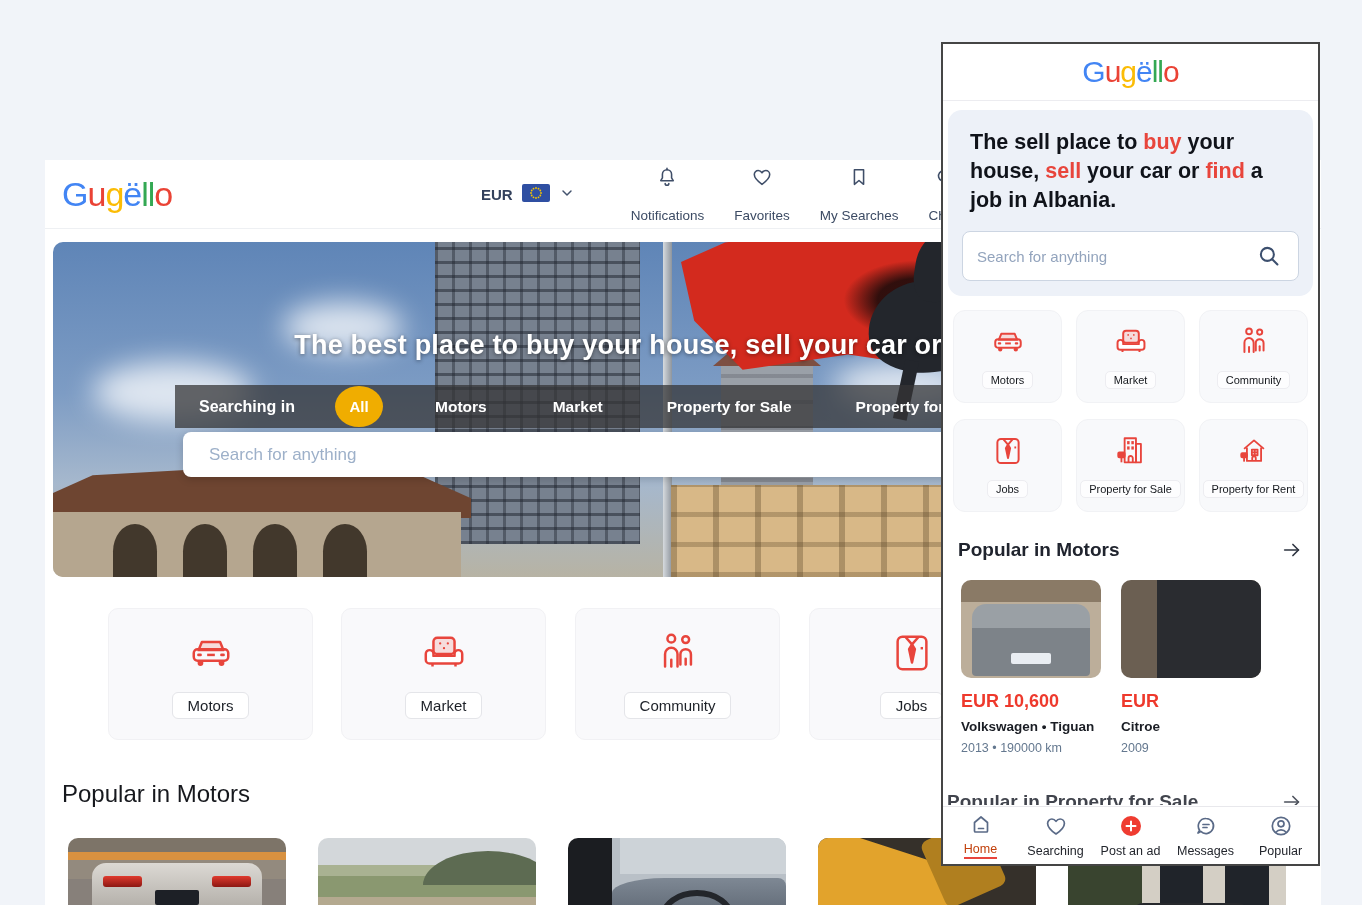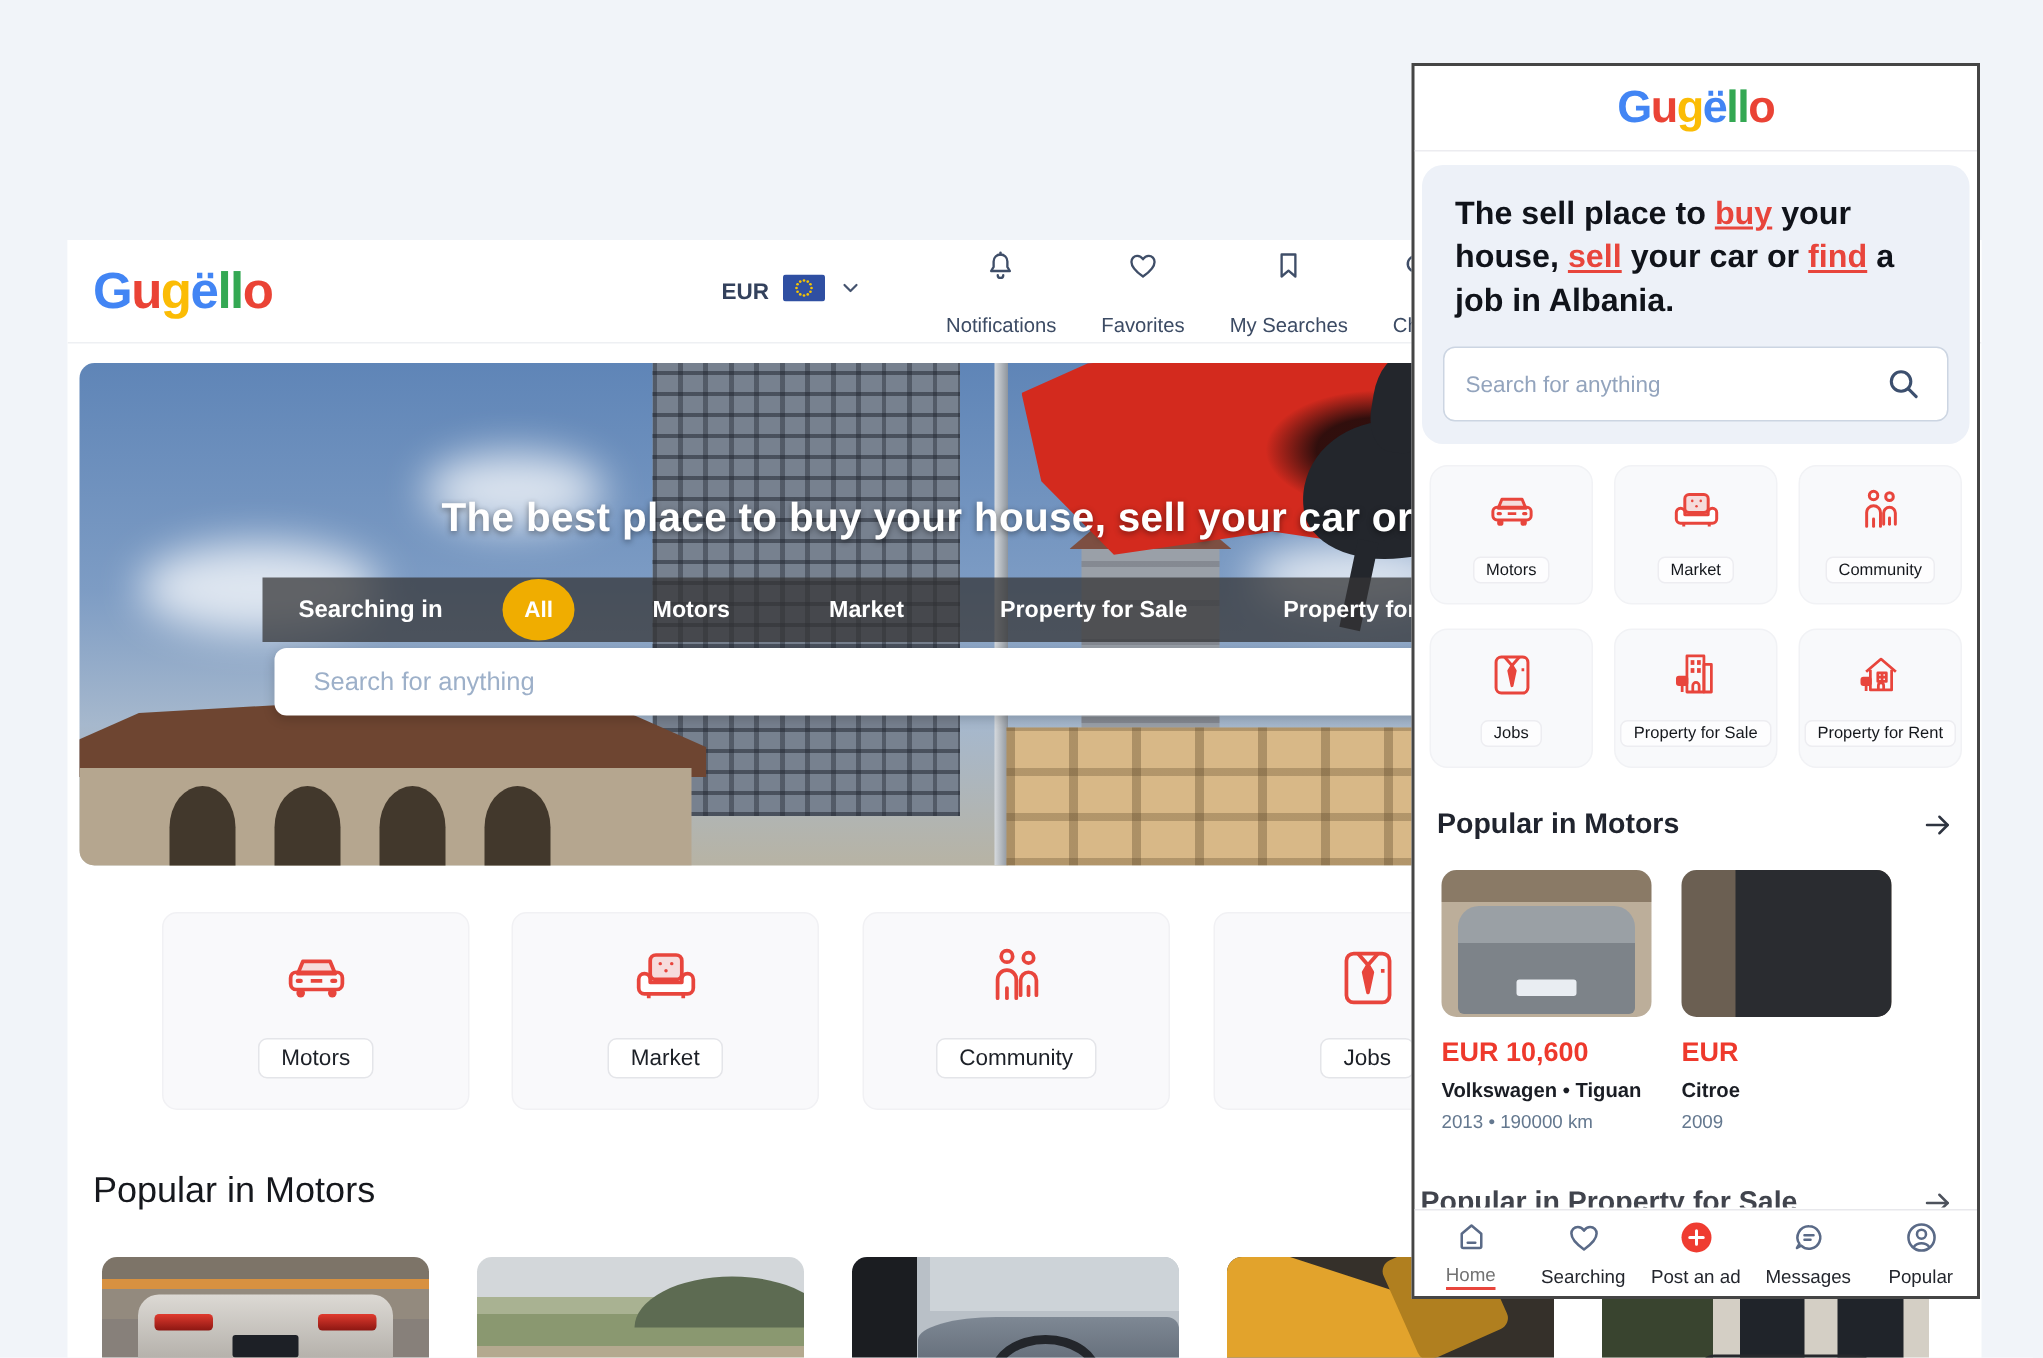--- a/index.html
+++ b/index.html
@@ -4,21 +4,21 @@
 <style>
   * { margin:0; padding:0; box-sizing:border-box; }
   html,body { width:1362px; height:905px; overflow:hidden;
     font-family:"Liberation Sans","DejaVu Sans",sans-serif; background:#f1f4f9; }
 
   
   #desktop { position:absolute; left:45px; top:160px; width:1276px; height:745px;
     background:#fff; overflow:hidden; }
   .d-header { position:absolute; left:0; top:0; width:100%; height:69px;
     border-bottom:1px solid #eef0f3; background:#fff; }
-  .logo { font-weight:bold; letter-spacing:-1px; }
+  .logo { font-weight:normal; letter-spacing:-1px; }
   .logo-desktop { position:absolute; left:17px; top:15px; font-size:34px; }
   .lg-blue{color:#4285f4}.lg-red{color:#ea4335}.lg-yellow{color:#fbbc05}.lg-green{color:#34a853}
   .d-nav { position:absolute; left:436px; top:0; height:69px; display:flex; align-items:center; gap:30px; color:#3c4b64; }
   .currency { display:flex; align-items:center; gap:9px; margin-right:26px; cursor:pointer; }
   .currency-code { font-size:15px; font-weight:600; color:#33415c; }
   .nav-item { display:flex; flex-direction:column; align-items:center; gap:16px; cursor:pointer; }
   .nav-item svg { width:22px; height:22px; }
   .nav-label { font-size:13.5px; color:#3c4b64; white-space:nowrap; }
 
   
@@ -106,21 +106,21 @@
 
   
   #mobile { position:absolute; left:941px; top:42px; width:379px; height:824px; background:#fff;
     border:2px solid #454545; overflow:hidden; }
   .m-header { position:absolute; left:0; top:0; width:100%; height:57px; border-bottom:1px solid #ececf0;
     display:flex; align-items:center; justify-content:center; }
   .logo-mobile { font-size:30px; }
   .m-hero { position:absolute; left:5px; right:5px; top:66px; background:#edf1f8; border-radius:14px;
     padding:18px 14px 15px; }
   .m-tagline { margin:0 8px; font-size:21.5px; line-height:1.34; font-weight:600; color:#10131a; }
-  .m-tagline .red { color:#e8453c;text-decoration:underline; }
+  .m-tagline .red { color:#e8453c; }
   .m-search { margin-top:17px; height:50px; background:#fff; border:1px solid #ccd5e2; border-radius:8px;
     display:flex; align-items:center; }
   .m-search input { font-size:15px; padding:0 14px; }
   .m-search input::placeholder { color:#93a4bd; }
   .m-search svg { width:26px; height:26px; color:#3c4f6e; margin-right:16px; flex:none; }
   .m-grid { position:absolute; left:10px; right:10px; top:266px; display:grid;
     grid-template-columns:repeat(3,1fr); gap:16px 14px; }
   .m-cat { height:93px; background:#f8f9fb; border:1px solid #f1f2f5; border-radius:12px;
     display:flex; flex-direction:column; align-items:center; justify-content:center; gap:8px; cursor:pointer; }
   .m-cat svg { width:34px; height:34px; color:#e8453c; }
@@ -148,21 +148,21 @@
   .ph-citroen { background:#6b5f52; }
   .ph-citroen .body { position:absolute; left:26%; top:0; width:74%; height:100%; background:#2a2c30; }
   .m-next-heading { position:absolute; left:4px; right:15px; top:747px; height:14px; overflow:hidden;
     display:flex; justify-content:space-between; opacity:.85; }
   .m-next-title { font-size:19px; font-weight:600; color:#20242e; }
   .m-nav { position:absolute; left:0; bottom:0; width:100%; height:58px; background:#fff;
     border-top:1px solid #e8e8ec; display:flex; align-items:center; z-index:5; }
   .m-nav-item { flex:1; display:flex; flex-direction:column; align-items:center; gap:2px; cursor:pointer; }
   .m-nav-item svg { width:24px; height:24px; color:#5a6a87; }
   .m-nav-label { font-size:12.5px; color:#23262d; }
-  .m-nav-item.active .m-nav-label { color:#737373; border-bottom:2px solid #e8453c; padding-bottom:1px; }
+  .m-nav-item.active .m-nav-label { color:#c2410c; border-bottom:2px solid #e8453c; padding-bottom:1px; }
 </style>
 </head>
 <body>
 
 <div id="desktop">
   <div class="d-header">
     <div class="logo logo-desktop"><span class="lg-blue">G</span><span class="lg-red">u</span><span class="lg-yellow">g</span><span class="lg-blue">ë</span><span class="lg-green">l</span><span class="lg-green">l</span><span class="lg-red">o</span></div>
 
     <div class="d-nav">
       <div class="currency">

